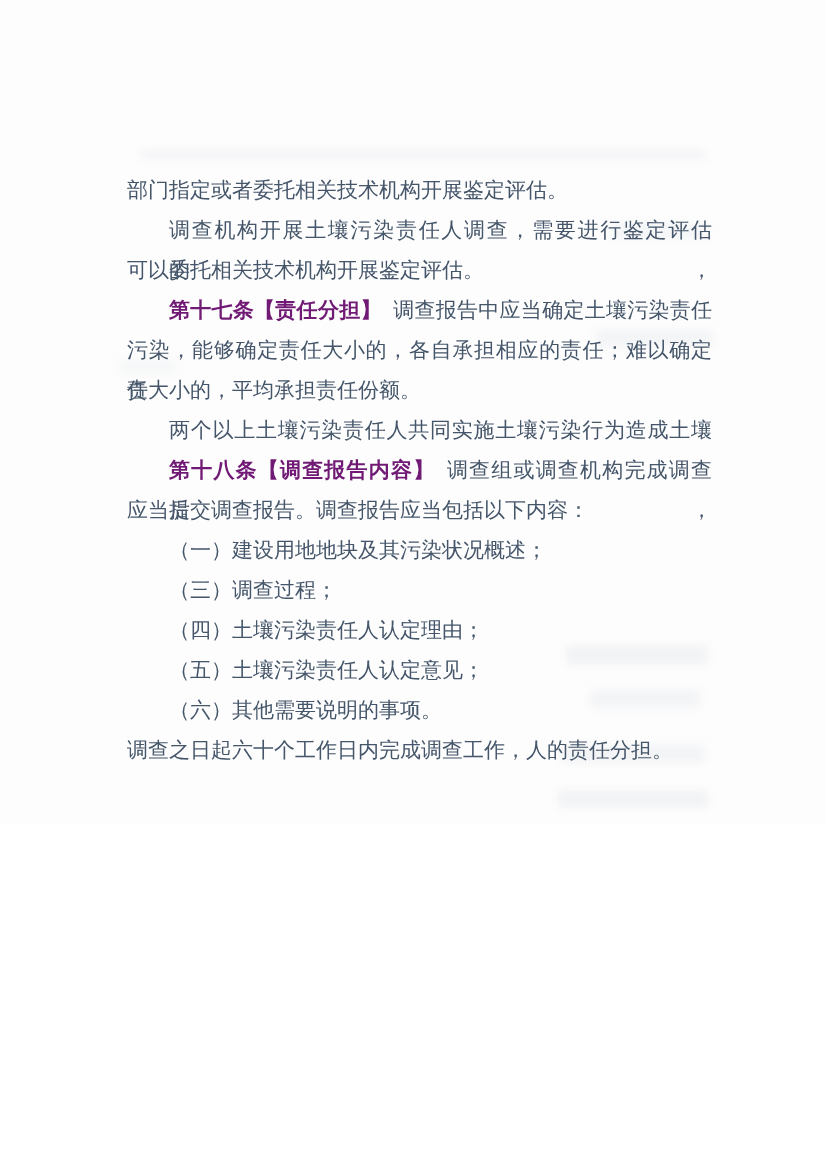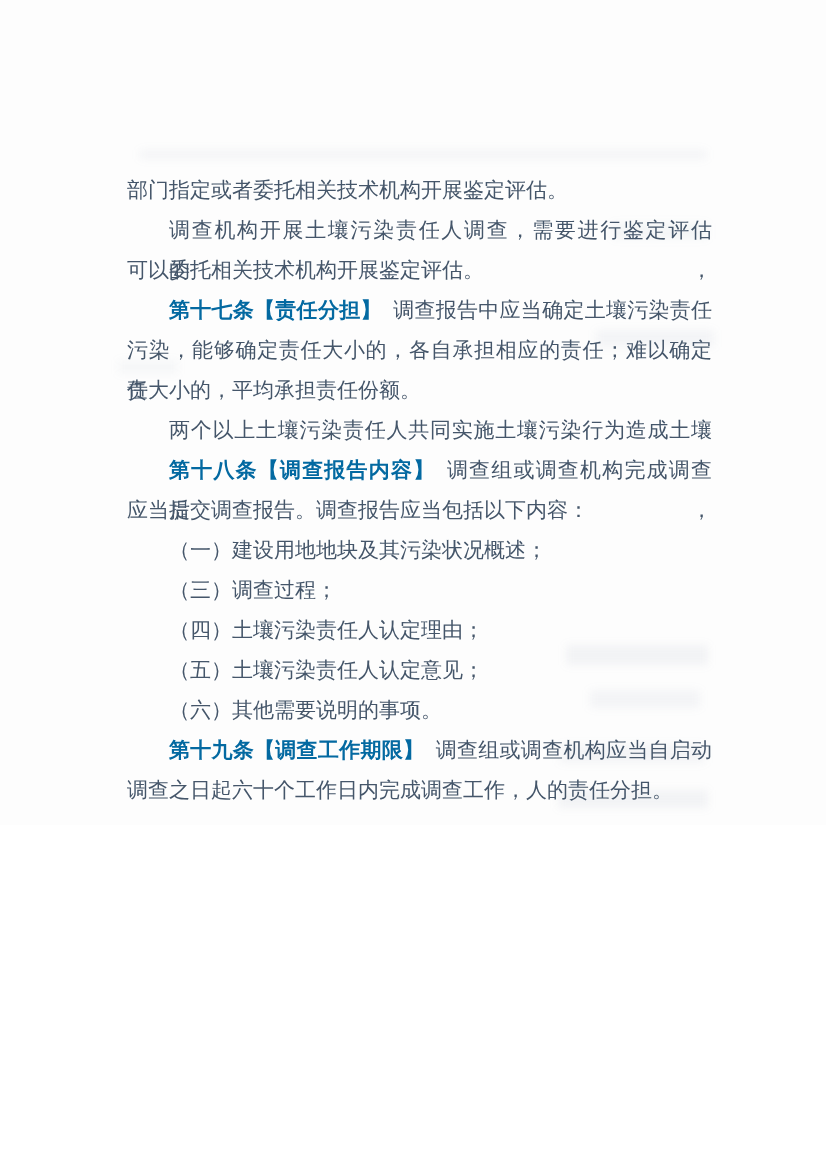--- a/index.html
+++ b/index.html
@@ -25,21 +25,21 @@
   }
   .indent{padding-left:42px;}
   .fill{
     white-space:normal;
     text-align:justify;
     text-align-last:justify;
     text-justify:inter-character;
   }
   .heading{
     font-weight:bold;
-    color:#0369a1;
+    color:#701a75;
     margin-right:0.55em;
   }
   .page-number{
     position:absolute;
     left:580px;top:1026px;
     width:200px;
     text-align:center;
     font-size:18px;
     letter-spacing:3px;
     color:#69727f;
@@ -85,19 +85,18 @@
     <div class="line fill">污染，能够确定责任大小的，各自承担相应的责任；难以确定责</div>
     <div class="line">任大小的，平均承担责任份额。</div>
     <div class="line indent fill">两个以上土壤污染责任人共同实施土壤污染行为造成土壤</div>
     <div class="line indent fill"><span class="heading">第十八条【调查报告内容】</span><span>调查组或调查机构完成调查后，</span></div>
     <div class="line">应当提交调查报告。调查报告应当包括以下内容：</div>
     <div class="line indent">（一）建设用地地块及其污染状况概述；</div>
     <div class="line indent">（三）调查过程；</div>
     <div class="line indent">（四）土壤污染责任人认定理由；</div>
     <div class="line indent">（五）土壤污染责任人认定意见；</div>
     <div class="line indent">（六）其他需要说明的事项。</div>
-    <div class="line indent fill"><span class="heading">第十九条【调查工作期限】</span><span>调查组或调查机构应当自启动</span></div>
     <div class="line">调查之日起六十个工作日内完成调查工作，人的责任分担。</div>
   </div>
 
   <div class="page-number">— 7 —</div>
 
 </div>
 
 </body></html>

